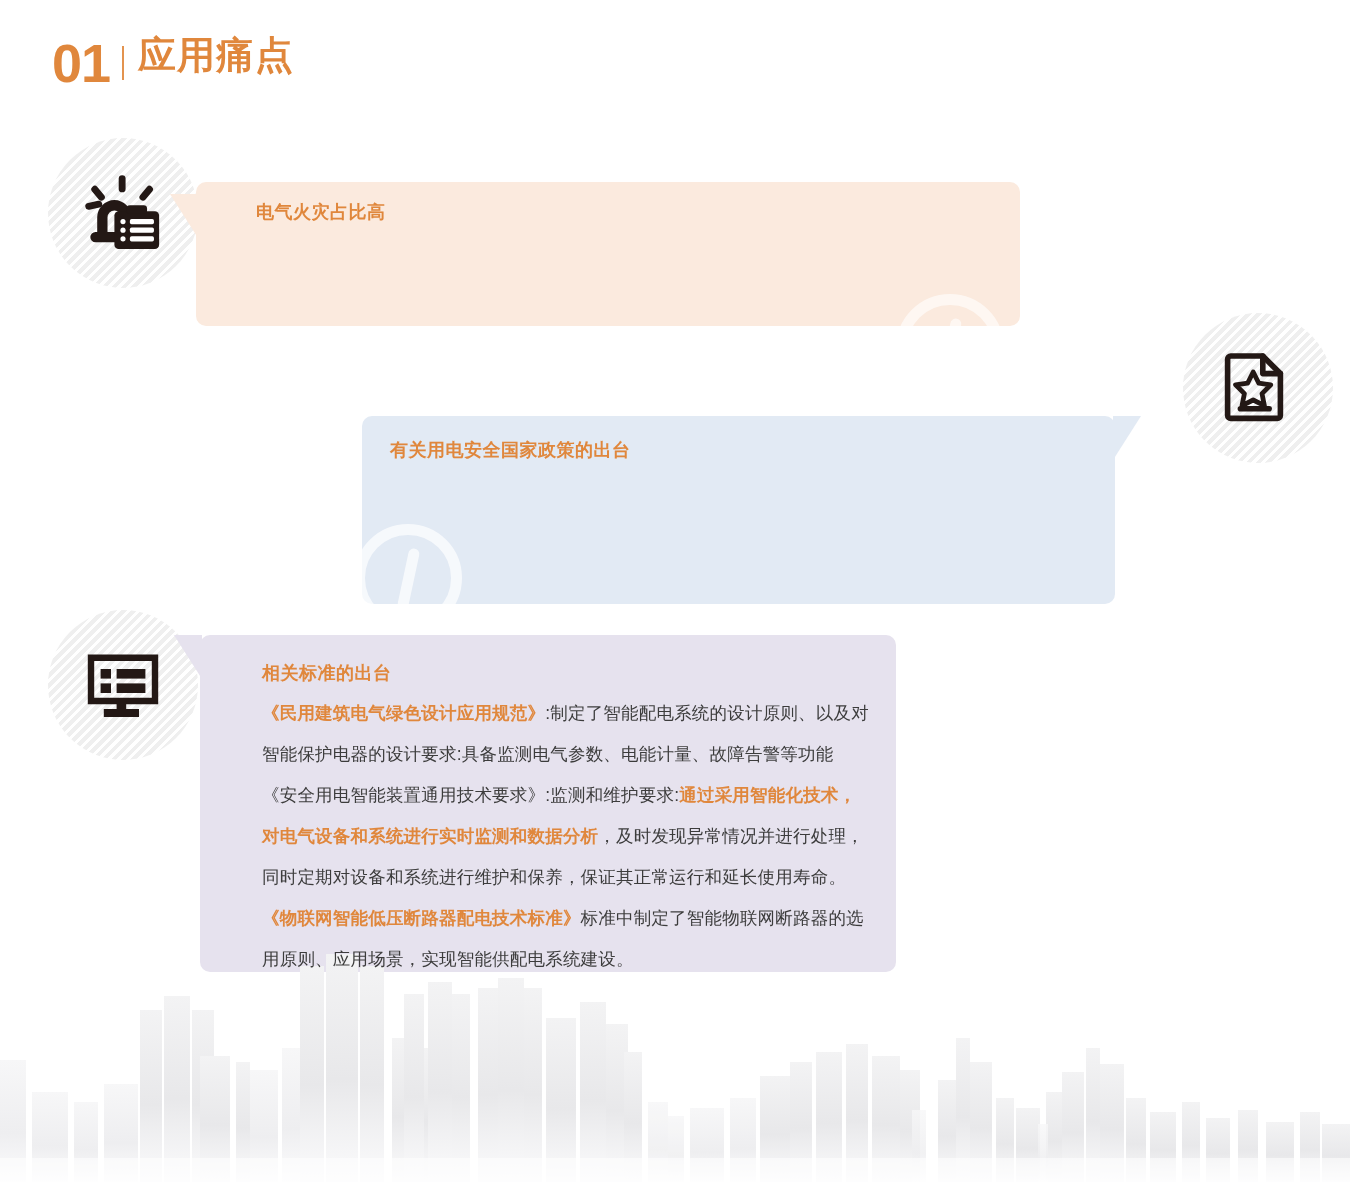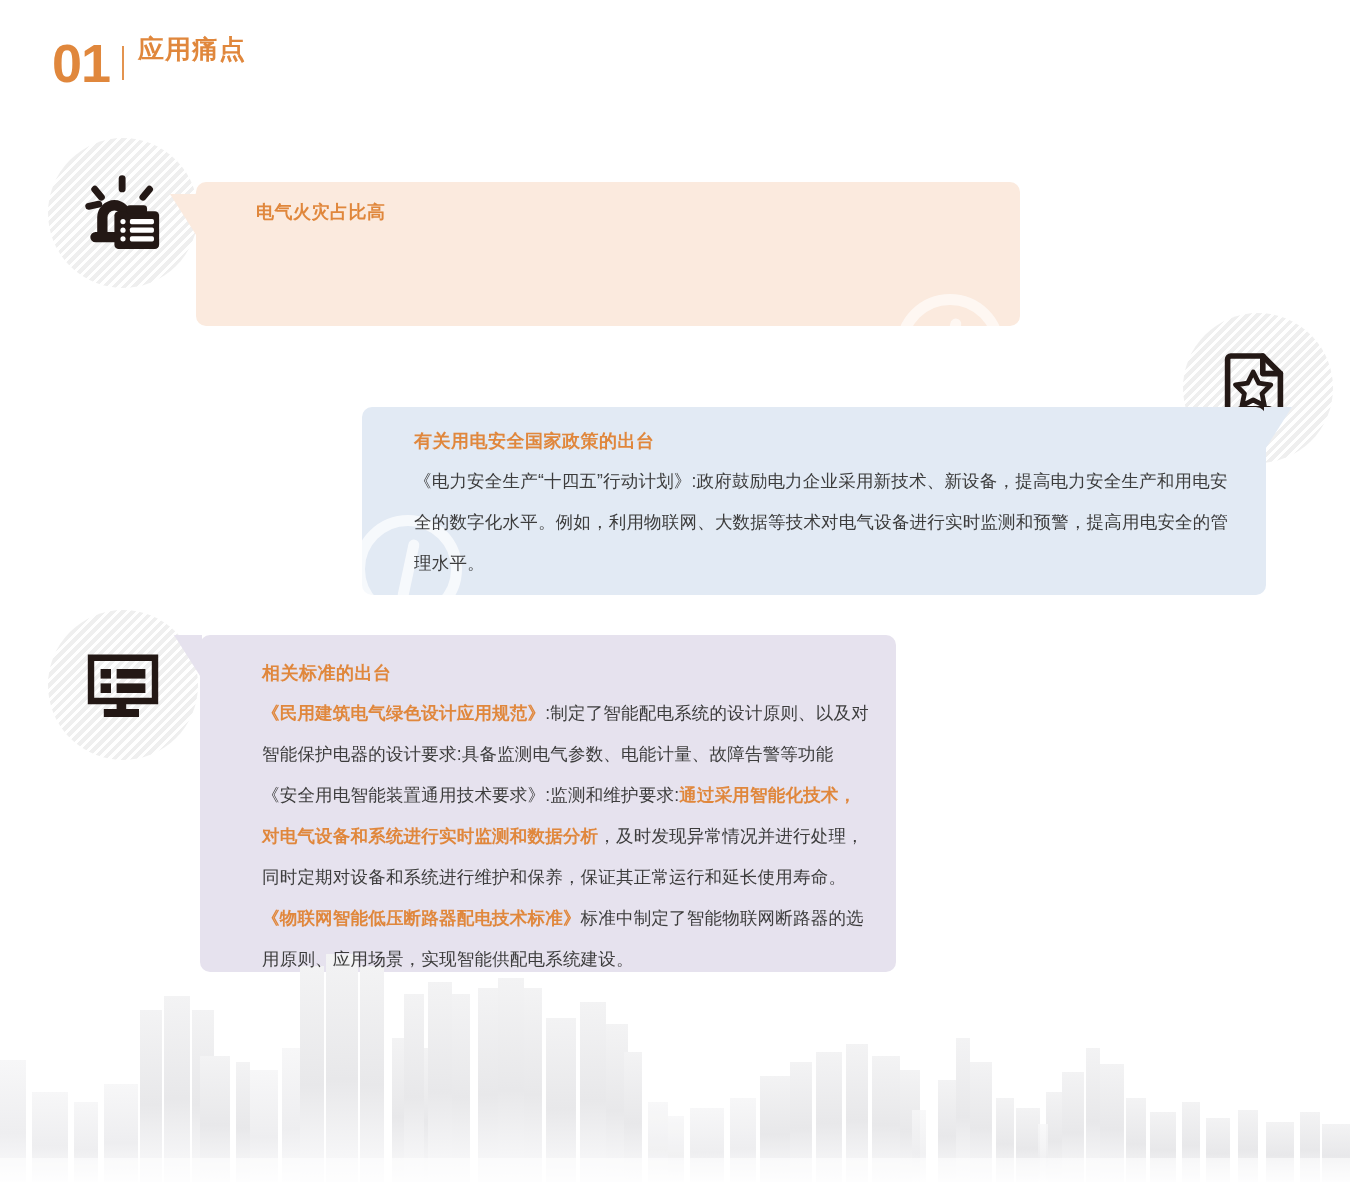--- a/index.html
+++ b/index.html
@@ -11,21 +11,21 @@
     overflow:hidden;
   }
 
   
   .header { position:absolute; left:52px; top:36px; display:flex; }
   .hdr-num {
     font-size:54px; font-weight:bold; color:#e0873c; line-height:1;
     letter-spacing:-1px; font-family:"Liberation Sans",sans-serif;
   }
   .hdr-bar { width:2px; height:34px; background:#e0873c; margin:0 14px 0 12px; opacity:.9; align-self:center; }
-  .hdr-title { font-size:26px; font-weight:bold; color:#e0873c; line-height:1; letter-spacing:1px; }
+  .hdr-title { font-size:38px; font-weight:bold; color:#e0873c; line-height:1; letter-spacing:1px; }
 
   
   .icon-circle {
     position:absolute; width:150px; height:150px; border-radius:50%;
     background:
       repeating-linear-gradient(135deg, #ffffff 0 3px, #efefef 3px 7px);
     display:flex; align-items:center; justify-content:center;
   }
   .icon-circle svg { display:block; }
 
@@ -35,21 +35,21 @@
 
   
   .card { position:absolute; border-radius:10px; }
   .card .inner { position:relative; z-index:2; }
   .tail { position:absolute; width:0; height:0; z-index:1; }
 
   #card1 { left:196px; top:182px; width:824px; height:144px; background:#fbeade; }
   #card1 .tail { left:-26px; top:12px; border-top:0 solid transparent;
                  border-bottom:44px solid transparent; border-right:28px solid #fbeade; }
 
-  #card2 { left:362px; top:407px; width:904px; height:188px; background:#e2eaf4;padding-left:24px; }
+  #card2 { left:362px; top:416px; width:753px; height:188px; background:#e2eaf4; }
   #card2 .tail { right:-26px; top:0px; border-bottom:44px solid transparent;
                  border-left:28px solid #e2eaf4; }
 
   #card3 { left:200px; top:635px; width:696px; height:337px; background:#e6e2ee; }
   #card3 .tail { left:-26px; top:0px; border-bottom:44px solid transparent;
                  border-right:28px solid #e6e2ee; }
 
   
   .wm { position:absolute; z-index:0; pointer-events:none; }
   .wm .ring { width:100%; height:100%; border-radius:50%; border:11px solid rgba(255,255,255,.62); box-sizing:border-box; }
@@ -143,23 +143,20 @@
 </div>
 
 <div class="card" id="card2">
   <span class="tail"></span>
   <div class="wm" id="wm2">
     <div class="ring"></div>
       <div class="slash"></div>
   </div>
   <div class="inner">
     <div class="card-head">有关用电安全国家政策的出台</div>
-    <div class="card-body">
-        <div class="para"><span>《电力安全生产“十四五”行动计划》:政府鼓励电力企业采用新技术、新设备，提高电力安全生产和用电安全的数字化水平。例如，利用物联网、大数据等技术对电气设备进行实时监测和预警，提高用电安全的管理水平。</span></div>
-      </div>
   </div>
 </div>
 
 <div class="card" id="card3">
   <span class="tail"></span>
   <div class="wm" id="wm3">
     <div class="ring"></div>
       <div class="slash"></div>
   </div>
   <div class="inner">

